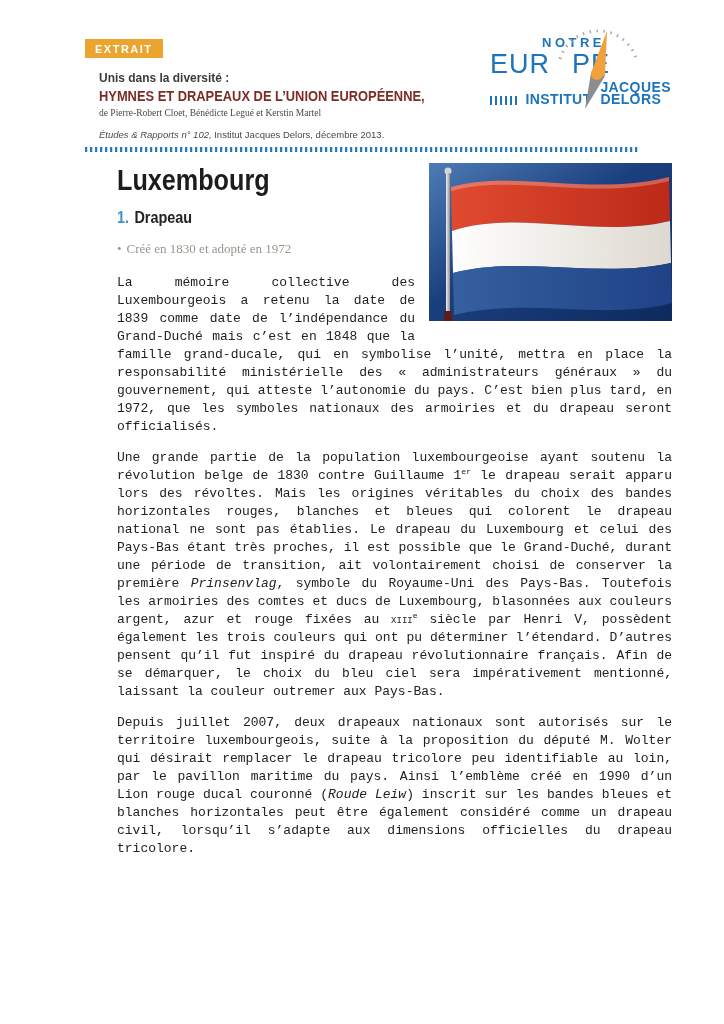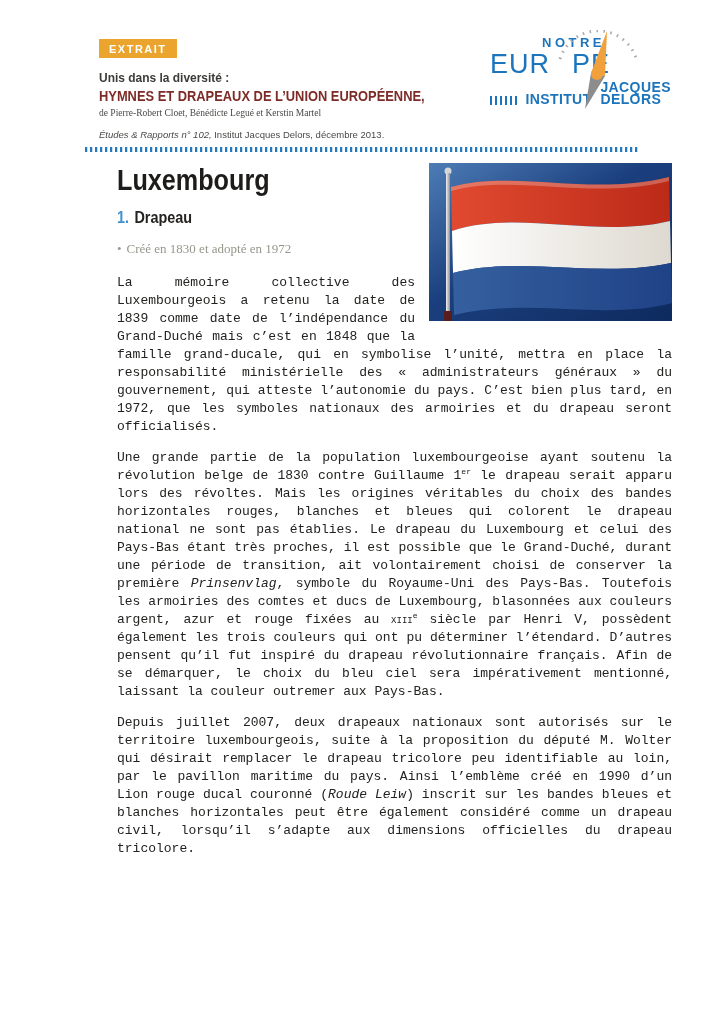--- a/index.html
+++ b/index.html
@@ -5,21 +5,21 @@
   html,body{margin:0;padding:0;background:#ffffff;}
   .page{
     width:724px;height:1024px;position:relative;background:#ffffff;
     font-family:"Liberation Serif",serif;color:#1e1e1c;overflow:hidden;
   }
   
   .badge{
     position:absolute;left:85px;top:39px;
     background:#eba52f;color:#ffffff;
     font-family:"Liberation Sans",sans-serif;font-weight:bold;
-    font-size:11px;letter-spacing:1.5px;padding:4px 10px 3px 10px;margin-left:14px;
+    font-size:11px;letter-spacing:1.5px;padding:4px 10px 3px 10px;
   }
   .header-block{
     position:absolute;left:99px;top:68px;width:380px;
     font-family:"Liberation Sans",sans-serif;
   }
   .hdr-series{
     font-weight:bold;font-size:13px;color:#3c3b38;
     transform:scaleX(.92);transform-origin:0 50%;display:inline-block;
     margin-bottom:2px;white-space:nowrap;
   }

